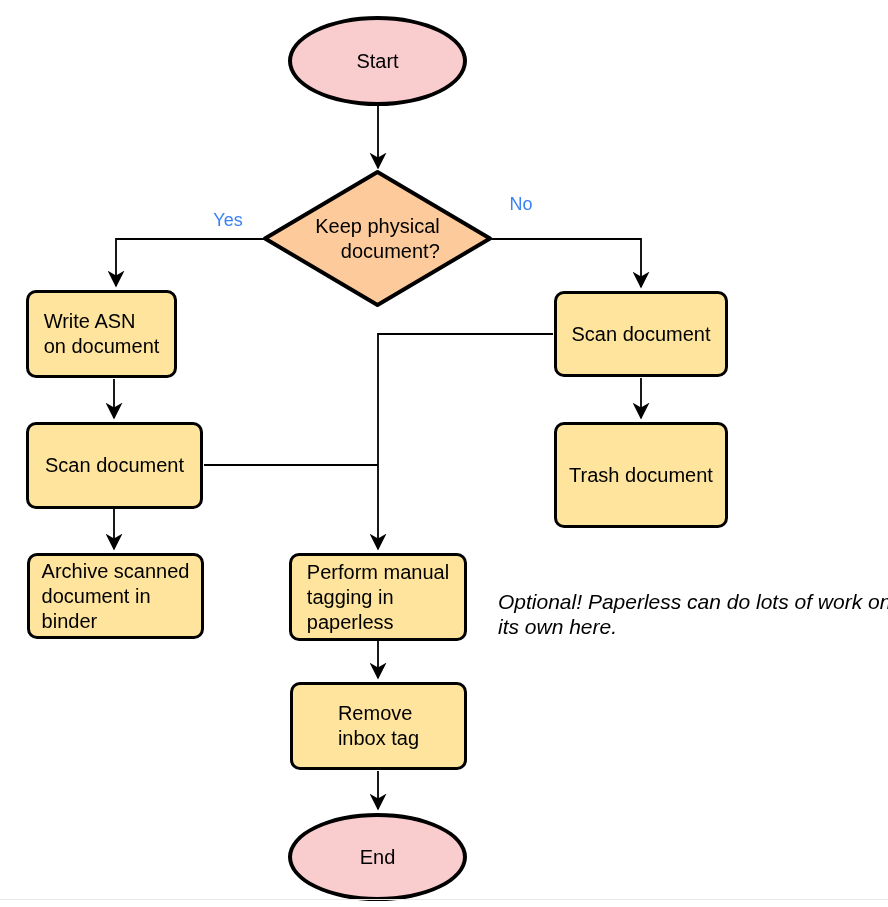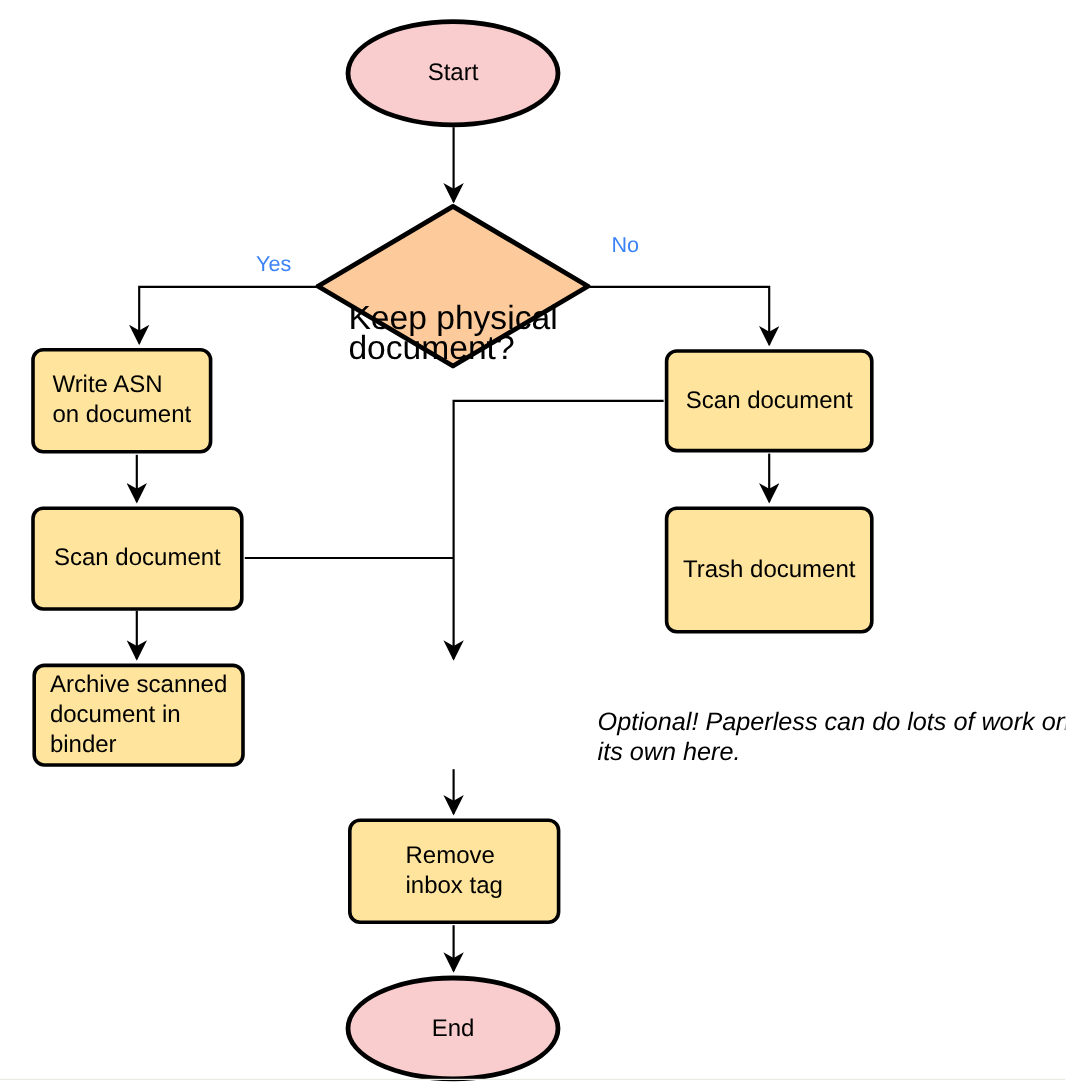--- a/index.html
+++ b/index.html
@@ -39,26 +39,25 @@
   .terminal {
     background: #F9CCCE;
     border: 4px solid #000000;
     border-radius: 50%;
   }
   .decision-label {
     position: absolute;
     display: flex;
     align-items: center;
     justify-content: center;
-    text-align: left;
-    font-size: 28px;
+    text-align: right;
+    font-size: 20px;
     line-height: 25px;
     white-space: pre-line;
     color: #000000;
-    margin-top: 38px;
   }
   .edge-label {
     position: absolute;
     font-size: 18px;
     line-height: 18px;
     color: #3b82f6;
     text-align: center;
     width: 60px;
   }
   .annotation {
@@ -132,20 +131,25 @@
 binder</span>
   </div>
 
   <div class="node process" style="left:554px; top:291px; width:174px; height:86px;">
     <span>Scan document</span>
   </div>
   <div class="node process" style="left:554px; top:422px; width:174px; height:106px;">
     <span>Trash document</span>
   </div>
 
+  <div class="node process" style="left:289px; top:553px; width:178px; height:88px;">
+    <span>Perform manual
+tagging in
+paperless</span>
+  </div>
   <div class="node process" style="left:290px; top:682px; width:177px; height:88px;">
     <span>Remove
 inbox tag</span>
   </div>
   <div class="node terminal" style="left:288px; top:813px; width:179px; height:88px;">
     <span>End</span>
   </div>
 
   <div class="annotation">Optional! Paperless can do lots of work on
 its own here.</div>

